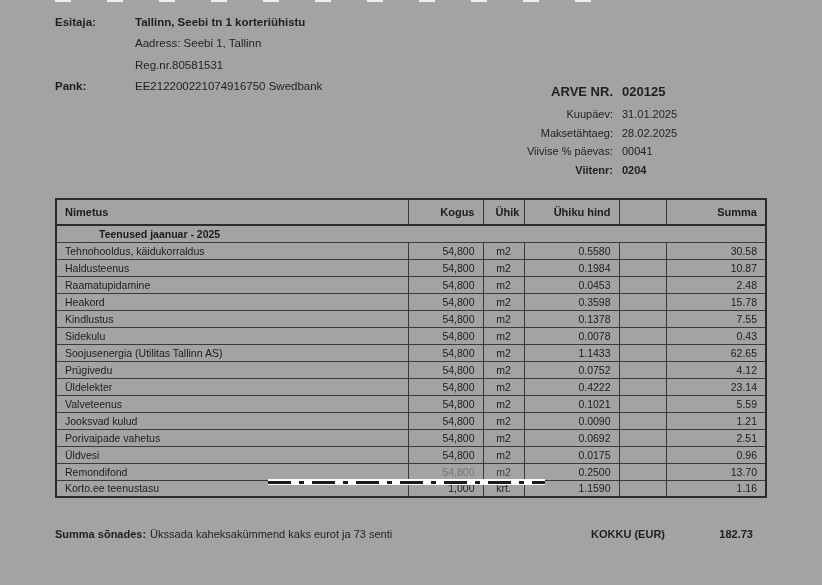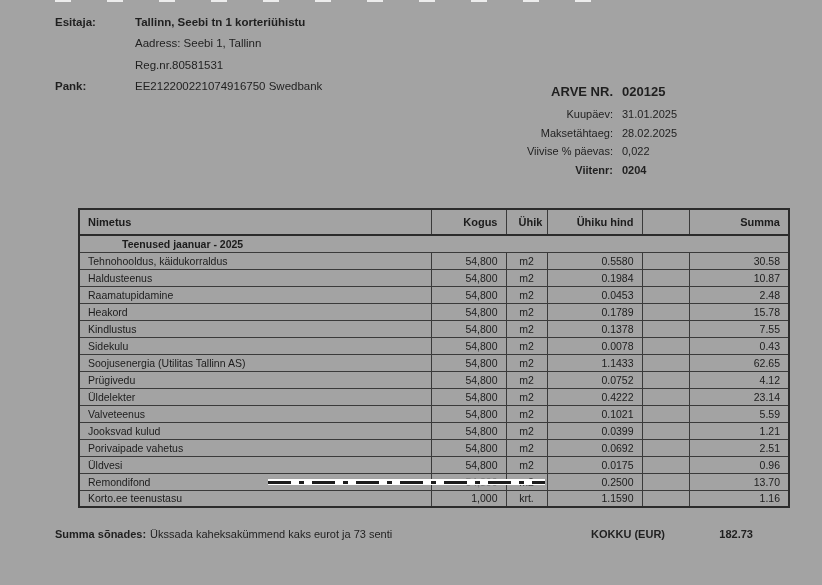--- a/index.html
+++ b/index.html
@@ -22,24 +22,23 @@
   
   .meta { position:absolute; left:490px; top:84px; width:200px; font-size:11px; }
   .meta-title { display:flex; font-size:13px; font-weight:bold; margin-bottom:6px; line-height:15px; }
   .meta-title .m-label { flex:1; text-align:right; }
   .meta-title .m-value { width:68px; margin-left:9px; text-align:left; }
   .meta-row { display:flex; line-height:18.5px; }
   .m-label { flex:1; text-align:right; }
   .m-value { width:68px; margin-left:9px; text-align:left; }
   
   table.invoice {
-    position:absolute; left:55px; top:208px; width:710px;
+    position:absolute; left:55px; top:198px; width:710px;
     border-collapse:collapse; table-layout:fixed; font-size:10.5px; color:#1c1c1c;
     border:2px solid #2b2b2b;
-    margin-left:23px;
   }
   table.invoice th, table.invoice td {
     border:1px solid #3a3a3a; overflow:hidden; white-space:nowrap; vertical-align:middle;
   }
   table.invoice thead th { height:26px; font-size:11px; font-weight:bold; border-bottom:2px solid #2b2b2b; }
   table.invoice td { height:17px; }
   .section-row td { font-weight:bold; height:18px; border-bottom:1.5px solid #2e2e2e;padding-left:42px; }
   .c-name  { text-align:left;  padding:0 8px; }
   .c-qty   { text-align:right; padding:0 8px; }
   .c-unit  { text-align:center; padding:0 12px; }
@@ -94,21 +93,21 @@
         <div class="meta-row">
           <span class="m-label">Kuupäev:</span>
           <span class="m-value">31.01.2025</span>
         </div>
         <div class="meta-row">
           <span class="m-label">Maksetähtaeg:</span>
           <span class="m-value">28.02.2025</span>
         </div>
         <div class="meta-row">
           <span class="m-label">Viivise % päevas:</span>
-          <span class="m-value">0,022</span>
+          <span class="m-value">00041</span>
         </div>
         <div class="meta-row">
           <span class="m-label bold">Viitenr:</span>
           <span class="m-value bold">0204</span>
         </div>
       </div>
   </div>
 
   <table class="invoice">
     <colgroup>
@@ -156,21 +155,21 @@
           <td class="c-qty"><span>54,800</span></td>
           <td class="c-unit"><span>m2</span></td>
           <td class="c-price"><span>0.0453</span></td>
           <td class="c-empty"><span></span></td>
           <td class="c-sum"><span>2.48</span></td>
         </tr>
         <tr>
           <td class="c-name"><span>Heakord</span></td>
           <td class="c-qty"><span>54,800</span></td>
           <td class="c-unit"><span>m2</span></td>
-          <td class="c-price"><span>0.1789</span></td>
+          <td class="c-price"><span>0.3598</span></td>
           <td class="c-empty"><span></span></td>
           <td class="c-sum"><span>15.78</span></td>
         </tr>
         <tr>
           <td class="c-name"><span>Kindlustus</span></td>
           <td class="c-qty"><span>54,800</span></td>
           <td class="c-unit"><span>m2</span></td>
           <td class="c-price"><span>0.1378</span></td>
           <td class="c-empty"><span></span></td>
           <td class="c-sum"><span>7.55</span></td>
@@ -212,21 +211,21 @@
           <td class="c-qty"><span>54,800</span></td>
           <td class="c-unit"><span>m2</span></td>
           <td class="c-price"><span>0.1021</span></td>
           <td class="c-empty"><span></span></td>
           <td class="c-sum"><span>5.59</span></td>
         </tr>
         <tr>
           <td class="c-name"><span>Jooksvad kulud</span></td>
           <td class="c-qty"><span>54,800</span></td>
           <td class="c-unit"><span>m2</span></td>
-          <td class="c-price"><span>0.0399</span></td>
+          <td class="c-price"><span>0.0090</span></td>
           <td class="c-empty"><span></span></td>
           <td class="c-sum"><span>1.21</span></td>
         </tr>
         <tr>
           <td class="c-name"><span>Porivaipade vahetus</span></td>
           <td class="c-qty"><span>54,800</span></td>
           <td class="c-unit"><span>m2</span></td>
           <td class="c-price"><span>0.0692</span></td>
           <td class="c-empty"><span></span></td>
           <td class="c-sum"><span>2.51</span></td>

